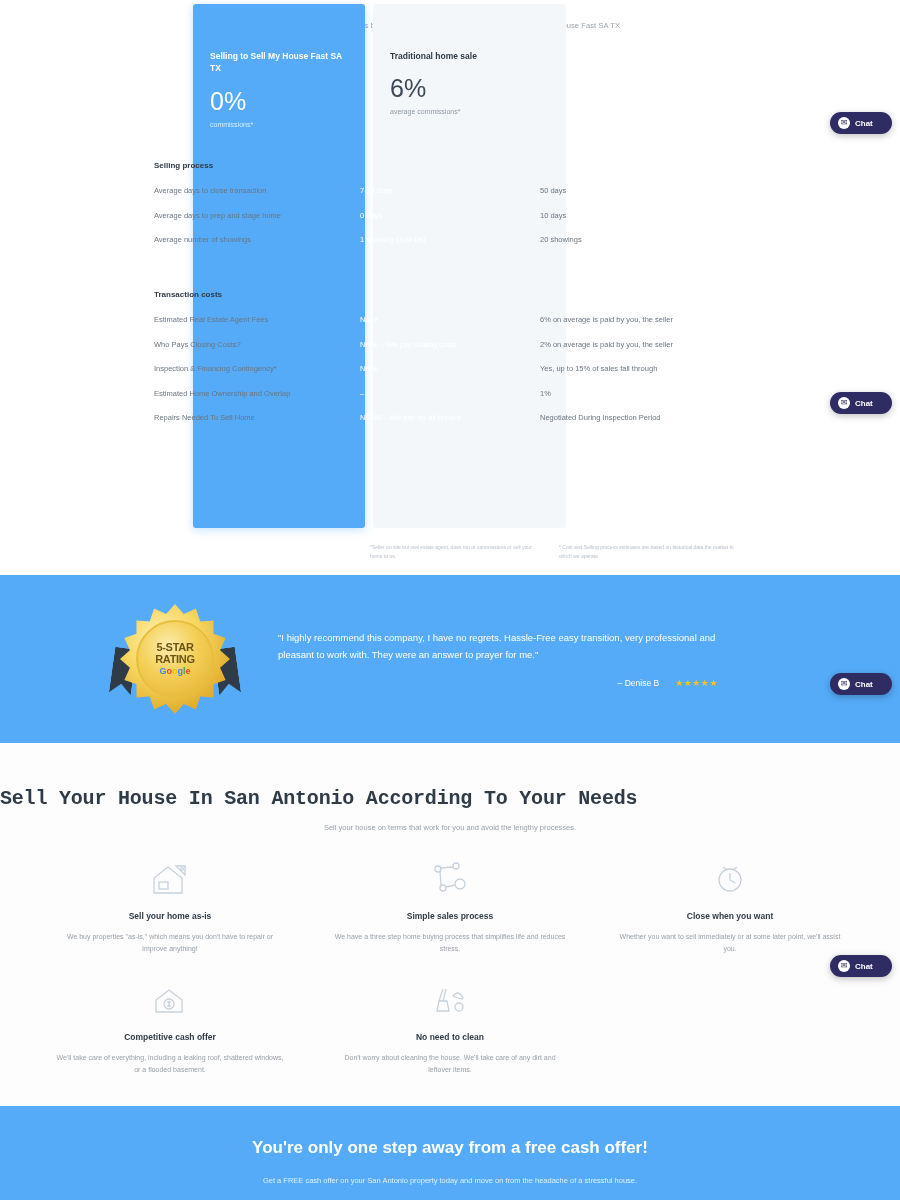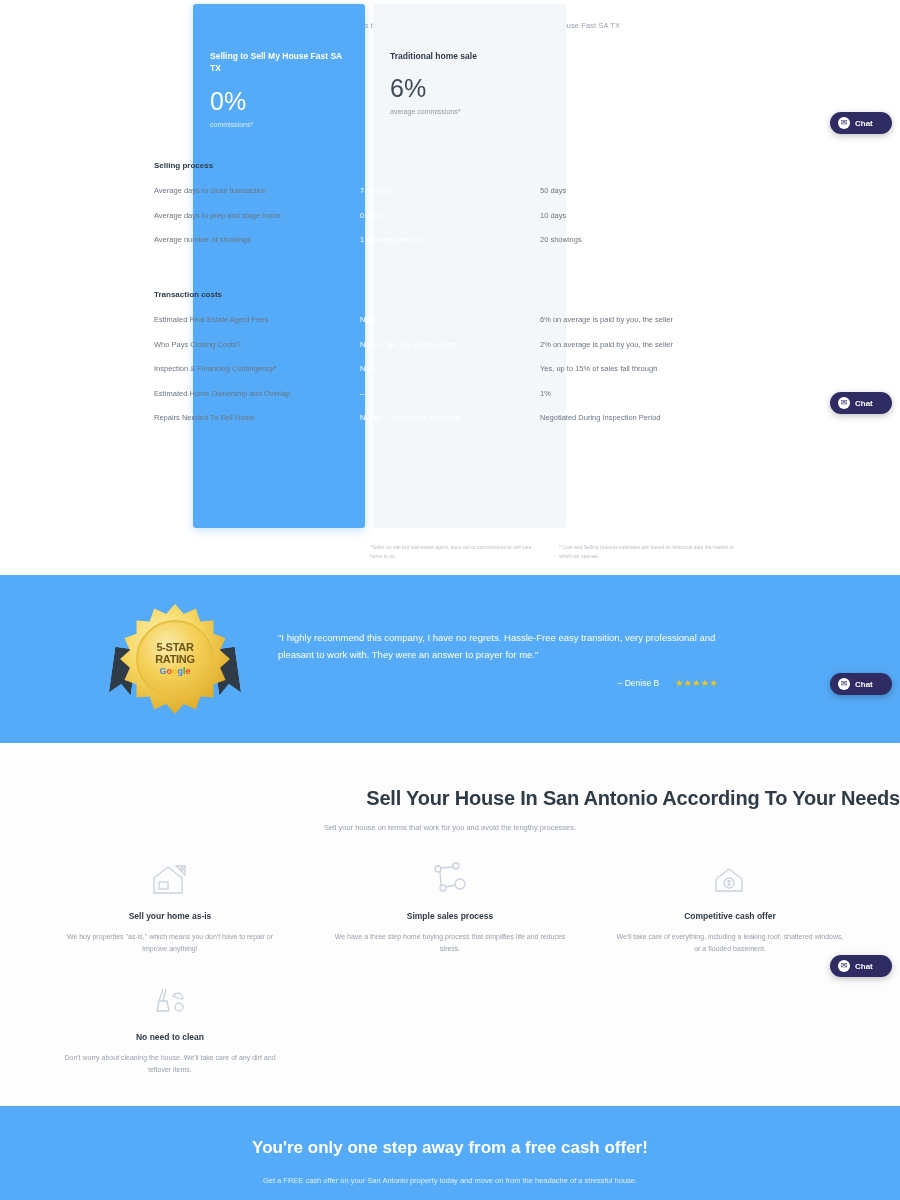--- a/index.html
+++ b/index.html
@@ -176,25 +176,26 @@
 
   
   .needs {
     position: absolute;
     left: 0; top: 743px;
     width: 900px; height: 363px;
     background: #fdfdfd;
     padding-top: 44px;
   }
   .needs h2 {
-    text-align: right;
+    text-align: left;
     font-size: 20px;
     font-weight: bold;
     color: #2f3b47;
     letter-spacing: -.2px;
+    font-family: Liberation Mono, monospace;
   }
   .needs .lead {
     text-align: center;
     font-size: 7.5px;
     color: #98a1ab;
     margin-top: 13px;
   }
   .feature-grid {
     margin-top: 24px;
     display: grid;
@@ -395,20 +396,31 @@
               <circle cx="27" cy="6" r="3"></circle>
             <circle cx="14" cy="28" r="3"></circle>
               <circle cx="31" cy="24" r="5"></circle>
             <path d="M11 11 L12 25 M11 8 L24 7 M17 27 L26 25"></path>
           </svg>
         </div>
         <h3>Simple sales process</h3>
         <p>We have a three step home buying process that simplifies life and reduces stress.</p>
       </div>
 
+      <div class="feature">
+        <div class="ico">
+          <svg width="42" height="38" viewBox="0 0 42 38" fill="none" stroke="#c8d2dc" stroke-width="1.3">
+            <circle cx="21" cy="20" r="11"></circle>
+            <path d="M21 13 V20 L26 23"></path>
+            <path d="M14 7 l4 3 M28 7 l-4 3"></path>
+          </svg>
+        </div>
+        <h3>Close when you want</h3>
+        <p>Whether you want to sell immediately or at some later point, we'll assist you.</p>
+      </div>
 
       <div class="feature">
         <div class="ico">
           <svg width="42" height="38" viewBox="0 0 42 38" fill="none" stroke="#c8d2dc" stroke-width="1.3">
             <path d="M7 19 L20 9 L33 19 V31 H7 Z"></path>
             <circle cx="20" cy="23" r="5"></circle>
             <path d="M20 20 v6 M18.3 21 h3.4 M18.3 25 h3.4"></path>
           </svg>
         </div>
         <h3>Competitive cash offer</h3>

